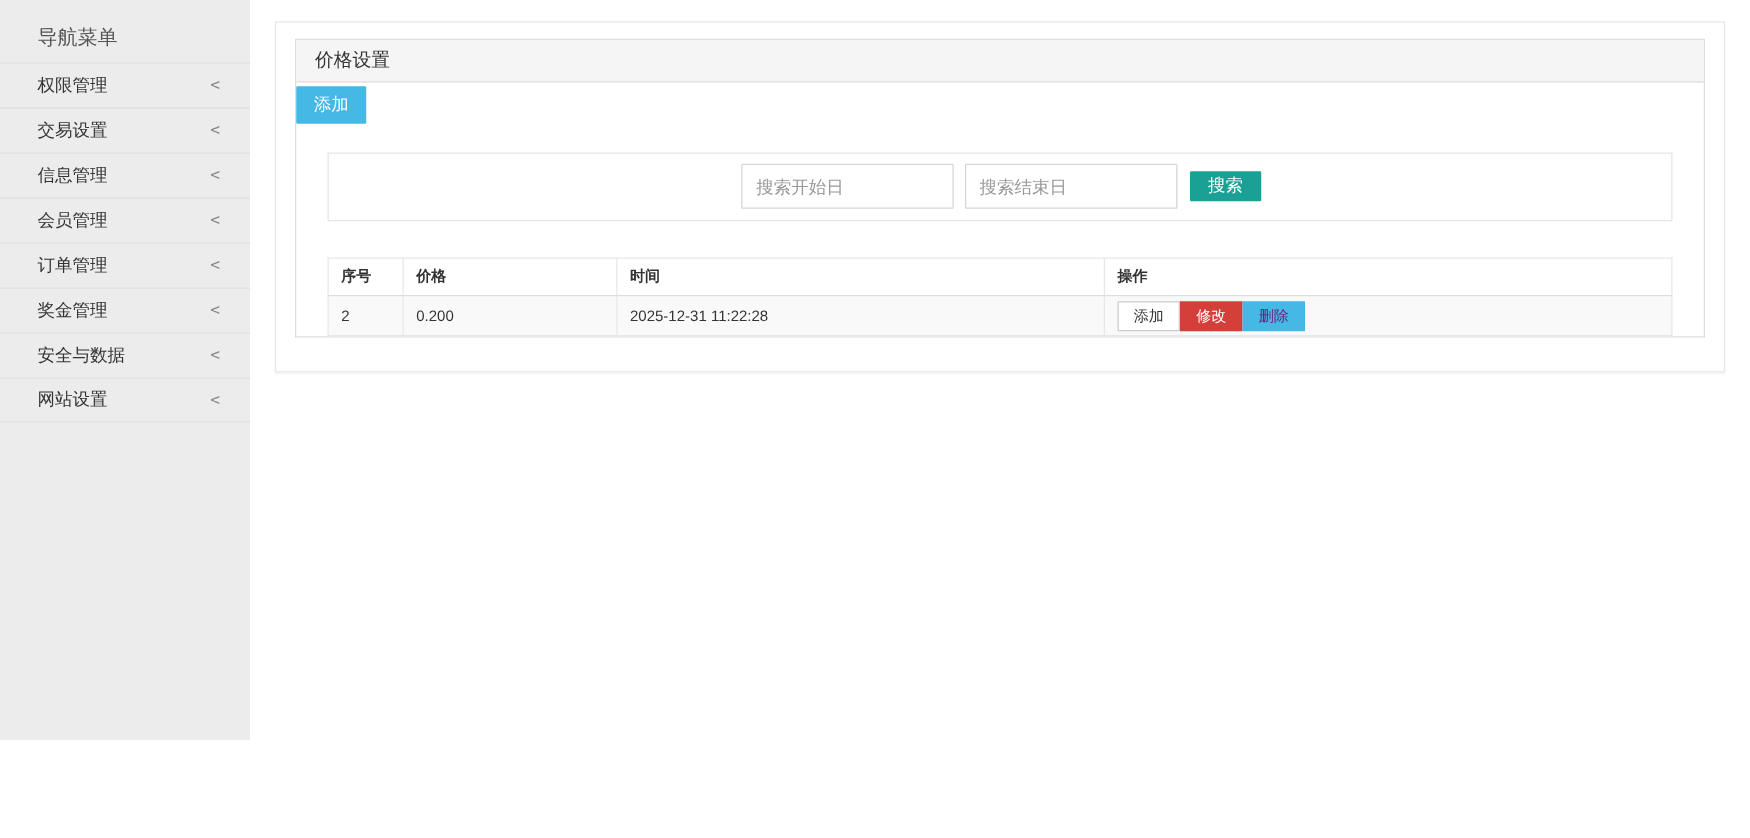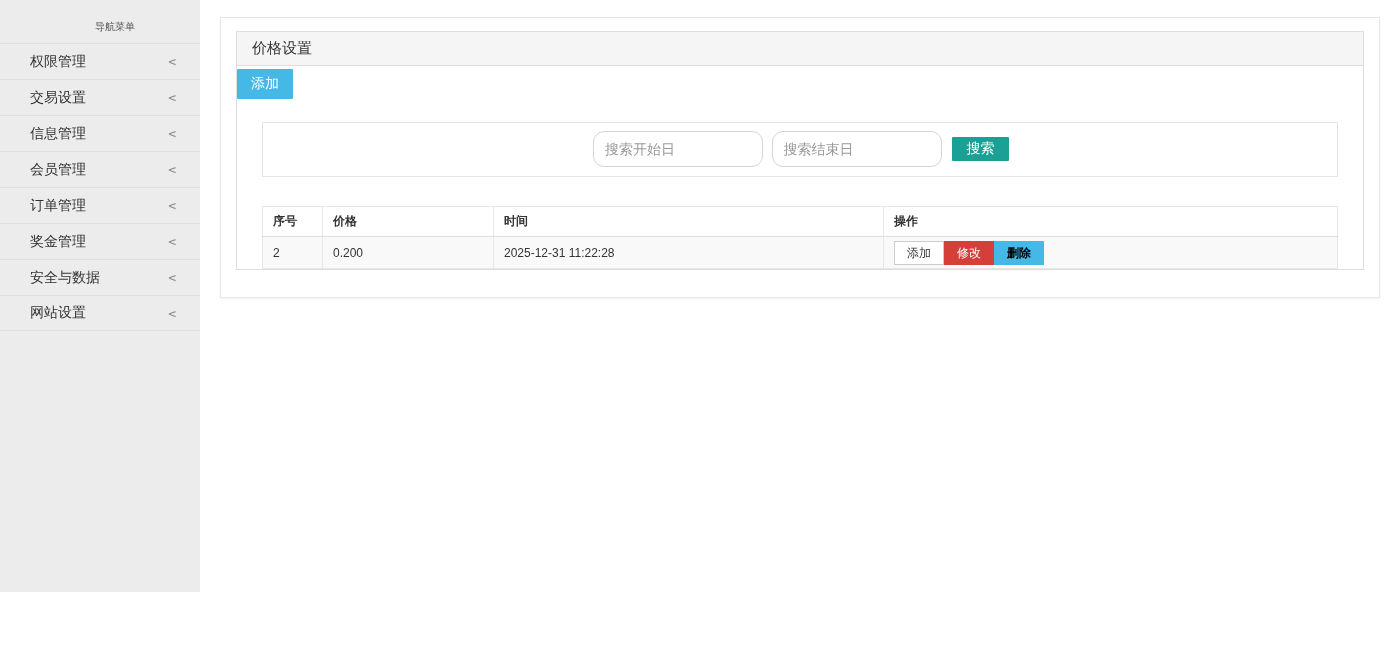--- a/index.html
+++ b/index.html
@@ -12,21 +12,21 @@
   .menu-toggle { width: 30px; height: 28px; background: #3a3a3a; border: none; border-radius: 3px;
                  display: flex; align-items: center; justify-content: center; cursor: pointer; }
   .user-menu { margin-left: auto; margin-right: 28px; display: flex; align-items: center; gap: 7px;
                color: #e9e9e9; font-size: 13px; cursor: pointer; }
   .caret { width: 0; height: 0; border-left: 5px solid transparent; border-right: 5px solid transparent;
            border-top: 5px solid #9a9a9a; margin-top: 2px; }
 
   
   .layout { display: flex; height: 630px; }
   .sidebar { width: 200px; flex: none; background: #ececec; height: 592px; }
-  .nav-header { padding: 20px 0 9px 30px; font-size: 10px; color: #555; text-align: center; }
+  .nav-header { padding: 20px 0 9px 30px; font-size: 16px; color: #555; }
   .nav-item { height: 36px; padding: 0 24px 0 30px; border-top: 1px solid #e0e0e0;
               display: flex; align-items: center; justify-content: space-between;
               font-size: 14px; color: #333; cursor: pointer; background: #ececec; text-align: right; }
   .nav-item:last-child { border-bottom: 1px solid #e0e0e0; }
   .chevron { color: #888; font-size: 13px; font-family: "DejaVu Sans Mono", monospace; }
 
   .main { flex: 1; padding: 17px 20px 0 20px; background: #fff; }
   .wrapper { background: #fff; border: 1px solid #e7e7e7; box-shadow: 0 1px 2px rgba(0,0,0,0.06);
              padding: 13px 15px 27px 15px; }
 
@@ -35,42 +35,42 @@
   .panel-heading { background: #f5f5f5; border-bottom: 1px solid #dddddd; padding: 7px 15px;
                    font-size: 15px; color: #333; }
   .btn-add { display: inline-block; margin-top: 3px; background: #45b8e6; color: #fff; border: none;
              padding: 6px 14px; font-size: 14px; cursor: pointer; border-radius: 1px; }
 
   
   .search-bar { margin: 23px 25px 0 25px; border: 1px solid #e5e5e5; padding: 8px 0 9px 0;
                 text-align: center; white-space: nowrap; }
   .search-bar input { width: 170px; height: 36px; border: 1px solid #d5d5d5; padding: 0 11px;
                       font-size: 14px; color: #333; margin: 0 2px; vertical-align: middle;
-                      font-family: inherit; outline: none; border-radius: 11px; }
+                      font-family: inherit; outline: none; border-radius: 1px; }
   .search-bar input::placeholder { color: #999; }
   .btn-search { width: 57px; height: 24px; background: #1aa094; color: #fff; border: none;
                 font-size: 14px; margin-left: 4px; vertical-align: middle; cursor: pointer;
                 border-radius: 1px; font-family: inherit; }
 
   
   .tbl { margin: 29px 34px 0 25px; width: calc(100% - 50px); border-collapse: collapse;
          font-size: 12px; color: #333; }
   .tbl th, .tbl td { border: 1px solid #e7e7e7; padding: 0 10px; text-align: left; }
   .tbl th { height: 30px; font-weight: bold; background: #fff; border-bottom-color: #dddddd; }
   .tbl td { height: 32px; background: #f9f9f9; }
   .tbl th:nth-child(1) { width: 60px; }
   .tbl th:nth-child(2) { width: 171px; }
   .tbl th:nth-child(3) { width: 390px; }
 
   .btn-group { display: inline-flex; vertical-align: middle; }
   .btn-group button { font-size: 12px; padding: 4px 12px; border: 1px solid transparent;
                       cursor: pointer; font-family: inherit; line-height: 14px; }
   .b-add  { background: #ffffff; border-color: #cccccc !important; color: #333; }
   .b-edit { background: #d43f3a; color: #fff; }
-  .b-del  { background: #45b8e6; color: #000000; font-weight: bold; }
+  .b-del  { background: #45b8e6; color: #701a75; }
 </style>
 </head>
 <body>
 
 <div>
 
 
   <div class="layout">
 
     <aside class="sidebar">

